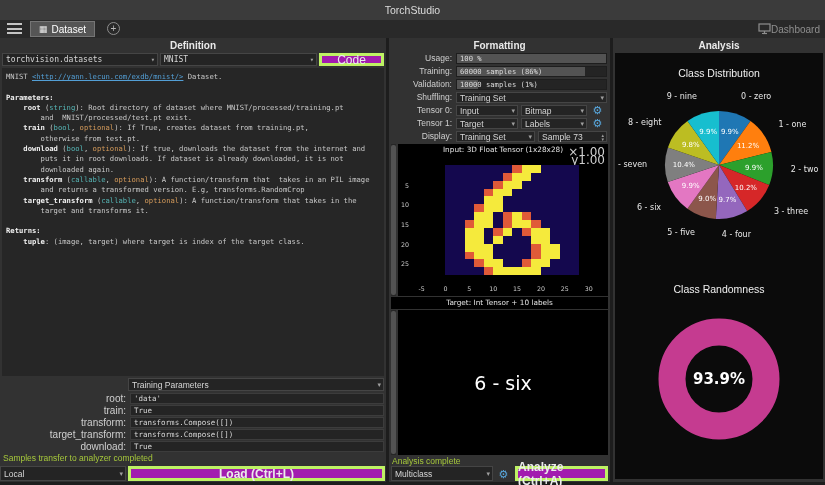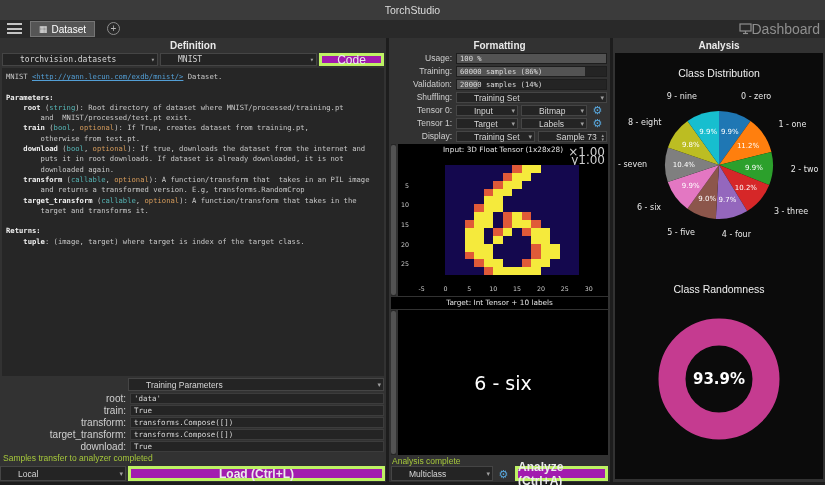--- a/index.html
+++ b/index.html
@@ -5,28 +5,28 @@
 *{margin:0;padding:0;box-sizing:border-box}
 html,body{width:825px;height:485px;background:#1d1d1d;font-family:"Liberation Sans",sans-serif;overflow:hidden}
 .app{position:relative;width:825px;height:485px}
 .titlebar{position:absolute;left:0;top:0;right:0;height:20px;background:#3b3b3b;color:#dcdcdc;font-size:10.5px;display:flex;align-items:center;justify-content:center}
 .tabbar{position:absolute;left:0;top:20px;right:0;height:18px;background:#292929}
 .hamburger{position:absolute;left:7px;top:3px;width:15px;height:11px;display:flex;flex-direction:column;justify-content:space-between;cursor:pointer}
 .hamburger span{display:block;height:2px;background:#c4c4c4}
 .tab{position:absolute;left:30px;top:1px;height:16px;background:#555;border:1px solid #757575;display:flex;align-items:center;gap:4px;padding:0 8px;color:#fff;font-size:10px;cursor:pointer}
 .grid-icon{font-size:9px;color:#e8e8e8;line-height:1}
 .addtab{position:absolute;left:107px;top:2px;width:13px;height:13px;border:1px solid #8e8e8e;border-radius:50%;color:#b9b9b9;font-size:10px;line-height:11px;text-align:center;cursor:pointer}
-.dashboard{position:absolute;right:5px;top:1px;height:16px;display:flex;align-items:center;color:#8f8f8f;font-size:14px;cursor:pointer}
+.dashboard{position:absolute;right:5px;top:1px;height:16px;display:flex;align-items:center;color:#8f8f8f;font-size:10px;cursor:pointer}
 .panel{position:absolute;top:38px;height:444px;background:#323232}
 #panel-def{left:0;width:386px}
 #panel-fmt{left:389px;width:221px}
 #panel-ana{left:613px;width:212px}
 .phead{position:absolute;top:0;left:0;right:0;height:14px;text-align:center;font-size:10px;font-weight:bold;color:#e9e9e9;line-height:15px}
 .sel{position:absolute;background:#242424;border:1px solid #454545;display:flex;align-items:center;color:#d6d6d6;font-size:8.5px;cursor:pointer}
-.sel .txt{flex:1;padding-left:17px;white-space:nowrap;overflow:hidden}
+.sel .txt{flex:1;padding-left:3px;white-space:nowrap;overflow:hidden}
 .sel .arr{padding:0 2px;font-size:7px;color:#9f9f9f;flex:0 0 auto}
 .btn{position:absolute;background:#a21caf;border:3px solid #bef264;color:#ececec;display:flex;align-items:center;justify-content:center;font-size:12px;cursor:pointer}
 .mono{font-family:"DejaVu Sans Mono",monospace;font-size:8px}
 .doc{position:absolute;left:2px;right:2px;top:30px;height:308px;background:#262626;padding:4px;font-family:"DejaVu Sans Mono",monospace;font-size:7.2px;line-height:10.3px;color:#c8c8c8;overflow:hidden}
 .doc-line{white-space:pre;height:10.3px}
 .seg-p{color:#c8c8c8}
 .seg-n{color:#f0f0f0;font-weight:bold}
 .seg-ty{color:#56b6b6}
 .seg-op{color:#d49a5a}
 .seg-lk{color:#539fd6;text-decoration:underline;cursor:pointer}
@@ -189,21 +189,21 @@
       <div class="flabel">Training:</div>
       <div class="pbar">
         <div class="pfill" style="width: 86%;"></div>
         <div class="ptext">60000 samples (86%)</div>
       </div>
     </div>
     <div class="frow" style="top:41px">
       <div class="flabel">Validation:</div>
       <div class="pbar">
         <div class="pfill" style="width: 14%;"></div>
-        <div class="ptext">20000 samples (14%)</div>
+        <div class="ptext">10000 samples (1%)</div>
       </div>
     </div>
 
     <div class="frow" style="top:54px">
       <div class="flabel">Shuffling:</div>
       <div class="sel" style="left:67px;right:3px">
         <span class="txt">Training Set</span>
         <span class="arr">▾</span>
       </div>
     </div>

